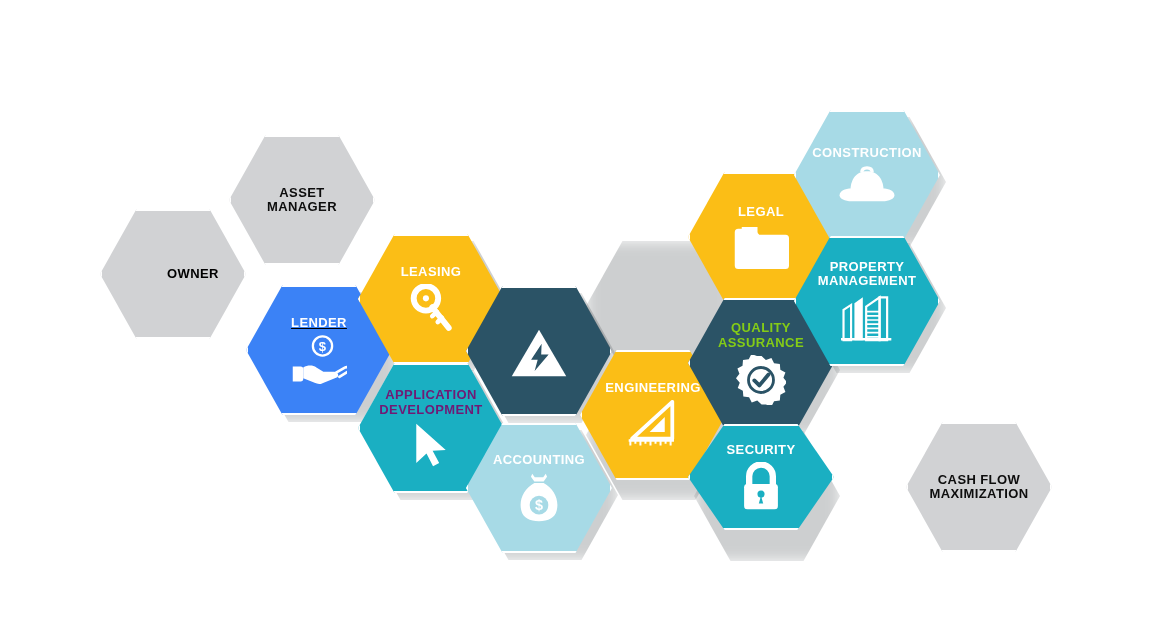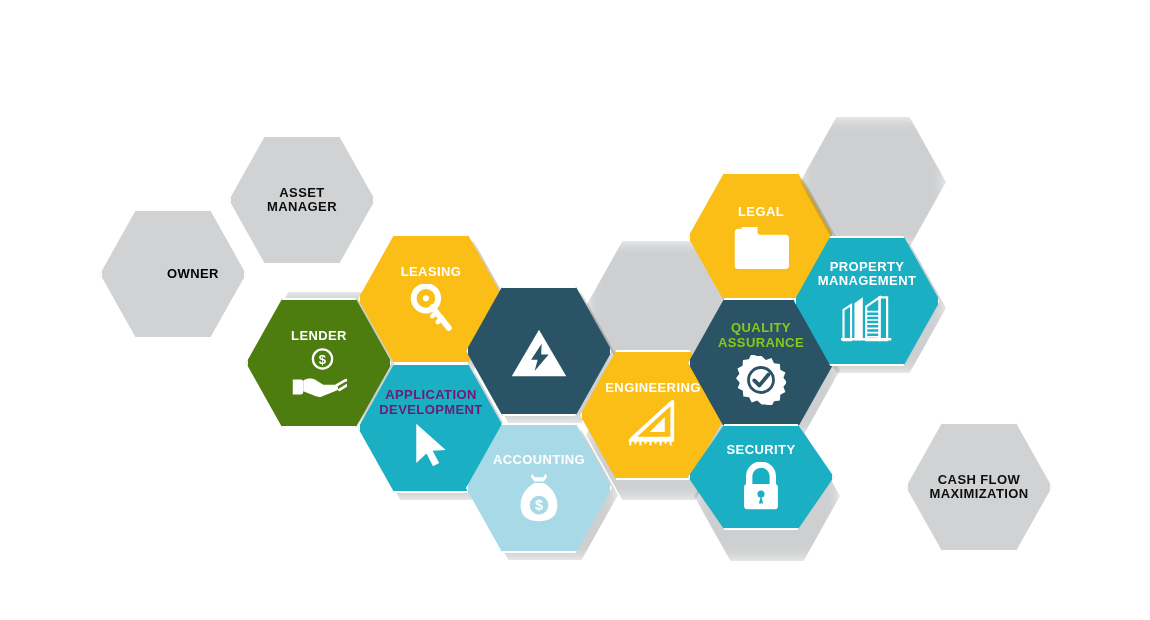--- a/index.html
+++ b/index.html
@@ -44,21 +44,21 @@
 <body>
 
 <div id="stage" style="background: rgb(255, 255, 255);">
     <div class="hex plain" style="left: 100px; top: 209px; width: 146px; height: 130px; background: rgb(209, 210, 212); border: 2px solid rgb(255, 255, 255);">
       <div class="label" style="color: #000000; font-size: 13px; max-width: 128px; margin-left: 40px;">OWNER</div>
     </div>
     <div class="hex plain" style="left: 229px; top: 135px; width: 146px; height: 130px; background: rgb(209, 210, 212); border: 2px solid rgb(255, 255, 255);">
       <div class="label" style="color: rgb(13, 13, 13); font-size: 13px; max-width: 128px;">ASSET<br>MANAGER</div>
     </div>
     <div class="hexshadow" style="left: 252px; top: 292px; width: 146px; height: 130px;"></div>
-    <div class="hex" style="left: 246px; top: 298px; width: 146px; height: 130px; background: #4d7c0f; border: 2px solid rgb(255, 255, 255);">
+    <div class="hex" style="left: 246px; top: 285px; width: 146px; height: 130px; background: #3b82f6; border: 2px solid rgb(255, 255, 255); text-decoration: underline;">
       <div class="label" style="color: rgb(255, 255, 255); font-size: 13px; max-width: 128px;">LENDER</div>
       <span class="icon">
         <svg viewBox="0 0 64 56" width="56" height="49" aria-hidden="true">
         <circle cx="36" cy="12.5" r="11" fill="none" stroke="#fff" stroke-width="2.6"></circle>
         <text x="36" y="18" text-anchor="middle" font-family="Liberation Sans, sans-serif" font-size="15" font-weight="bold" fill="#fff">$</text>
         <path d="M2 36 h9 a3 3 0 0 1 3 3 v11 a3 3 0 0 1 -3 3 H2z" fill="#ffffff"></path>
         <path d="M14 37c5-3 11-3 15 0l8 5h12c3 0 5 1.8 5 4 0 .9-.4 1.7-1.1 2.3
                  L36 55c-3 1.6-6 1-9-.3l-13-5.2z" fill="#ffffff"></path>
         <path d="M40 44h8c2 0 3.5-1 5.5-2.2l8-4.6c1.6-.9 3.4-.4 4.2 1
                  .8 1.4.3 3.1-1.2 4l-9.2 5.6" fill="none" stroke="#fff" stroke-width="3" stroke-linecap="round"></path>
@@ -163,20 +163,31 @@
       <span class="icon">
         <svg viewBox="0 0 52 58" width="44" height="49" aria-hidden="true">
         <path d="M12 26 V17 a14 14 0 0 1 28 0 v9" fill="none" stroke="#fff" stroke-width="7.5" stroke-linecap="round"></path>
         <rect x="6" y="26" width="40" height="30" rx="4" fill="#ffffff"></rect>
         <circle cx="26" cy="38" r="4.2" fill="#1aafc2"></circle>
         <path d="M26 40 l2.6 9 h-5.2z" fill="#1aafc2"></path>
       </svg>
       </span>
     </div>
     <div class="hexshadow" style="left: 800px; top: 117px; width: 146px; height: 130px;"></div>
+    <div class="hex" style="left: 794px; top: 110px; width: 146px; height: 130px; background: rgb(167, 218, 230); border: 2px solid rgb(255, 255, 255);">
+      <div class="label" style="color: rgb(255, 255, 255); font-size: 13px; max-width: 128px;">CONSTRUCTION</div>
+      <span class="icon">
+        <svg viewBox="0 0 70 44" width="60" height="38" aria-hidden="true">
+        <path d="M16 34 C14 18 21 6 35 6 c14 0 21 12 19 28z" fill="#ffffff"></path>
+        <path d="M29 7 c0-3 2-5 6-5 s6 2 6 5" fill="none" stroke="#fff" stroke-width="4"></path>
+        <path d="M3 34 c0-5 6-8 14-8 h36 c8 0 14 3 14 8 0 4-6 7-14 7 H17
+                 c-8 0-14-3-14-7z" fill="#ffffff"></path>
+      </svg>
+      </span>
+    </div>
     <div class="hexshadow" style="left: 800px; top: 243px; width: 146px; height: 130px;"></div>
     <div class="hex plain" style="left: 906px; top: 422px; width: 146px; height: 130px; background: rgb(209, 210, 212); border: 2px solid rgb(255, 255, 255);">
       <div class="label" style="color: rgb(13, 13, 13); font-size: 13px; max-width: 128px;">CASH FLOW<br>MAXIMIZATION</div>
     </div>
     <div class="hex" style="left: 794px; top: 236px; width: 146px; height: 130px; background: rgb(26, 175, 194); border: 2px solid rgb(255, 255, 255);">
       <div class="label" style="color: rgb(255, 255, 255); font-size: 13px; max-width: 128px;">PROPERTY<br>MANAGEMENT</div>
       <span class="icon">
         <svg viewBox="0 0 62 58" width="52" height="49" aria-hidden="true">
         <path d="M3 20 l9-6 v42 H3z" fill="none" stroke="#fff" stroke-width="2.6"></path>
         <path d="M16 12 l10-7 v51 H16z" fill="#ffffff"></path>

